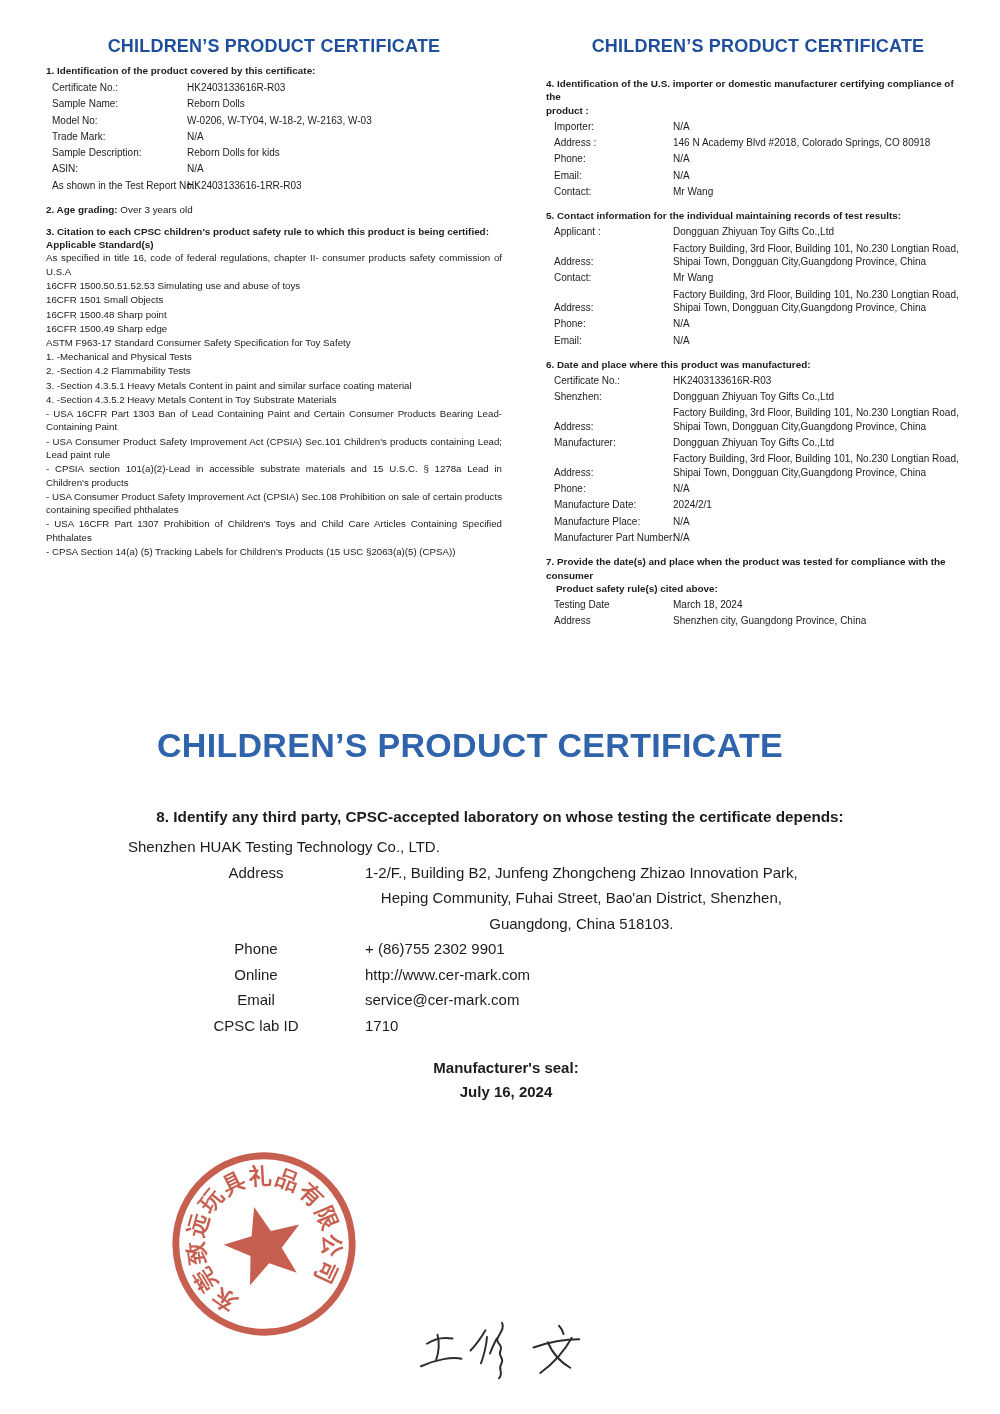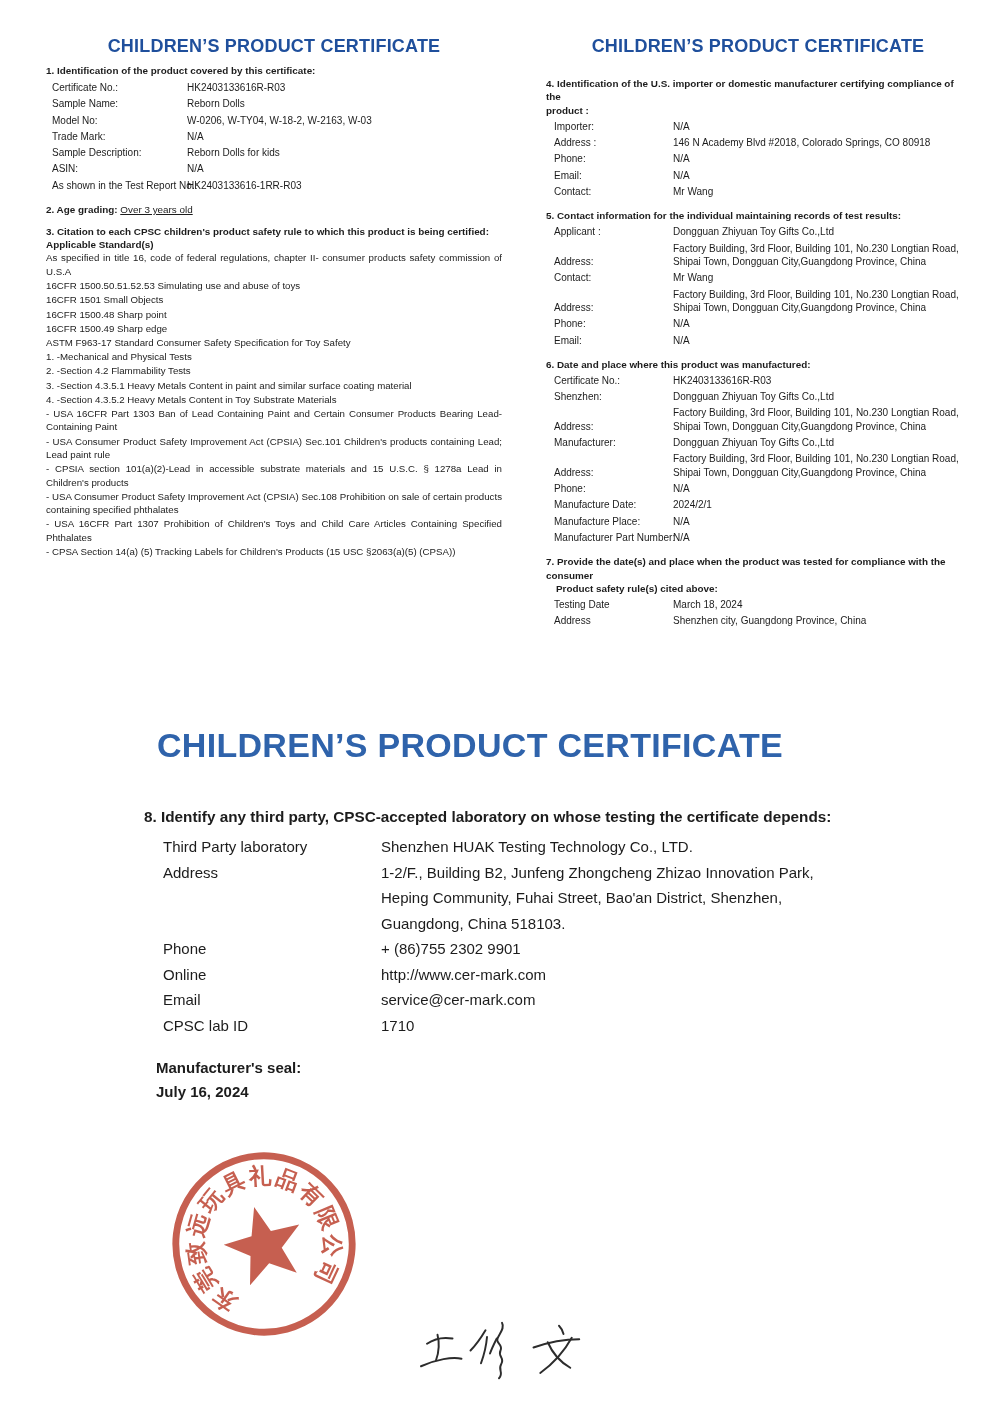--- a/index.html
+++ b/index.html
@@ -23,28 +23,28 @@
   #col-left .kv .k{width:135px;padding-left:6px;}
   #col-right .kv .k{width:119px;padding-left:8px;}
   .mt-s1{margin-top:7px;margin-bottom:3.5px;}
   .mt-sec{margin-top:11px;}
   .mt-sec2{margin-top:8px;margin-bottom:0;}
   .s4-head{margin-top:20px;}
   .head-gap{margin-bottom:2.5px;}
   .s3-sub{font-weight:bold;}
   .s3-item{font-size:9.7px;line-height:13.4px;text-align:justify;margin-bottom:.8px;}
   .s3-para{margin-bottom:1px;}
-  .inline-val{font-weight:normal;text-decoration:underline;}
+  .inline-val{font-weight:normal;}
   
   #big-title{
     position:absolute;left:120px;top:726px;width:700px;text-align:center;
     color:#2f63ab;font-weight:bold;font-size:34px;line-height:38px;letter-spacing:.3px;white-space:nowrap;
   }
   
-  #section8{position:absolute;left:144px;top:804px;width:744px;font-size:15px;}
+  #section8{position:absolute;left:128px;top:804px;width:744px;font-size:15px;text-align:center;}
   #section8 .s8-heading{font-weight:bold;font-size:15.3px;line-height:26px;margin-bottom:4px;}
   .kv8{display:flex;align-items:flex-start;line-height:25.5px;}
   .kv8 .k{flex:none;width:218px;padding-left:19px;white-space:nowrap;}
   .kv8 .v{white-space:pre-line;}
   .seal-caption{font-weight:bold;line-height:24px;padding-left:12px;margin-top:18px;}
   .seal-date{font-weight:bold;line-height:24px;padding-left:12px;}
   
   #seal{position:absolute;left:166px;top:1146px;width:196px;height:196px;transform:rotate(-15deg);opacity:.88;}
   .seal-ring{fill:none;stroke:#bf4a38;stroke-width:7;}
   .seal-star{fill:#bf4a38;}
@@ -223,21 +223,20 @@
     <span class="k">Address</span>
     <span class="v">Shenzhen city, Guangdong Province, China</span>
   </div>
 </div>
 
 <div id="big-title">CHILDREN’S PRODUCT CERTIFICATE</div>
 
 <div id="section8">
   <div class="s8-heading">8. Identify any third party, CPSC-accepted laboratory on whose testing the certificate depends:</div>
   <div class="kv8">
-    <span class="k">Third Party laboratory</span>
     <span class="v">Shenzhen HUAK Testing Technology Co., LTD.</span>
   </div>
   <div class="kv8">
     <span class="k">Address</span>
     <span class="v">1-2/F., Building B2, Junfeng Zhongcheng Zhizao Innovation Park,
 Heping Community, Fuhai Street, Bao'an District, Shenzhen,
 Guangdong, China 518103.</span>
   </div>
   <div class="kv8">
     <span class="k">Phone</span>

